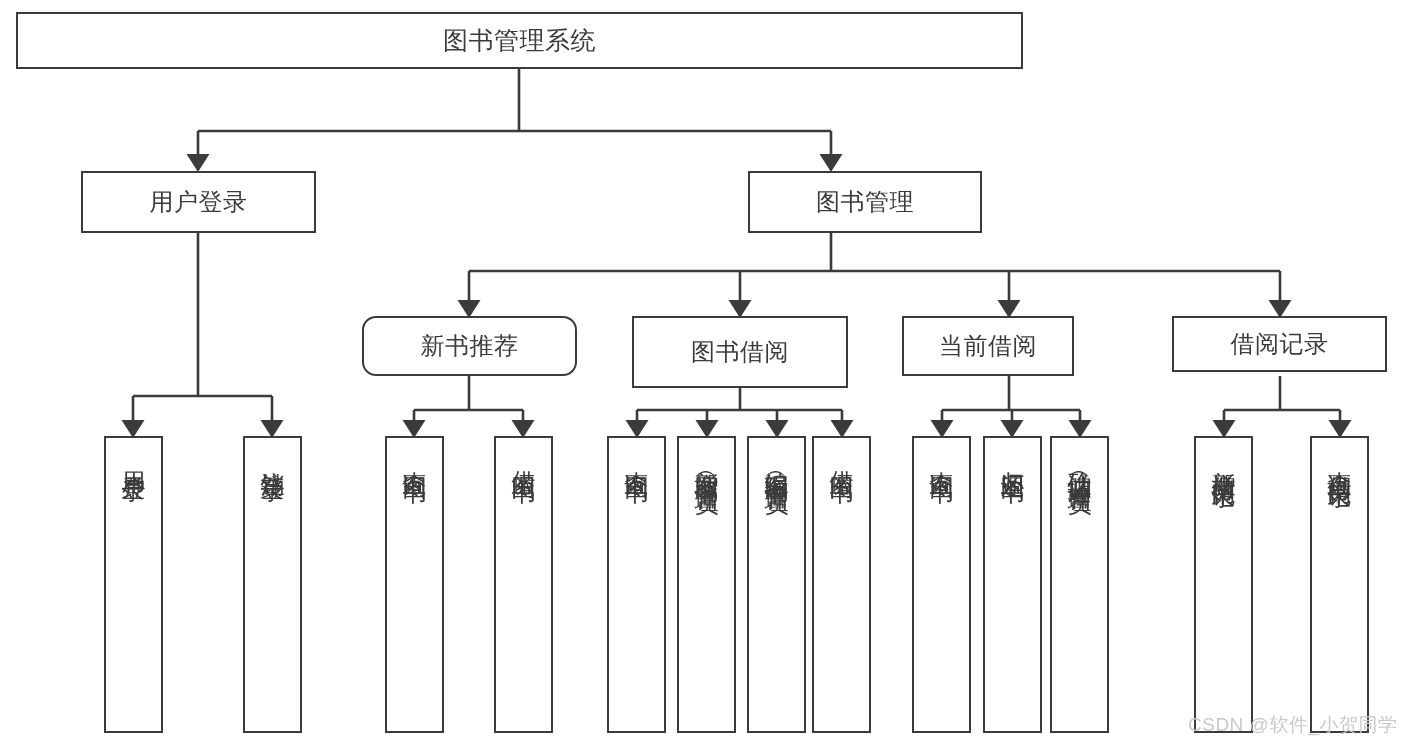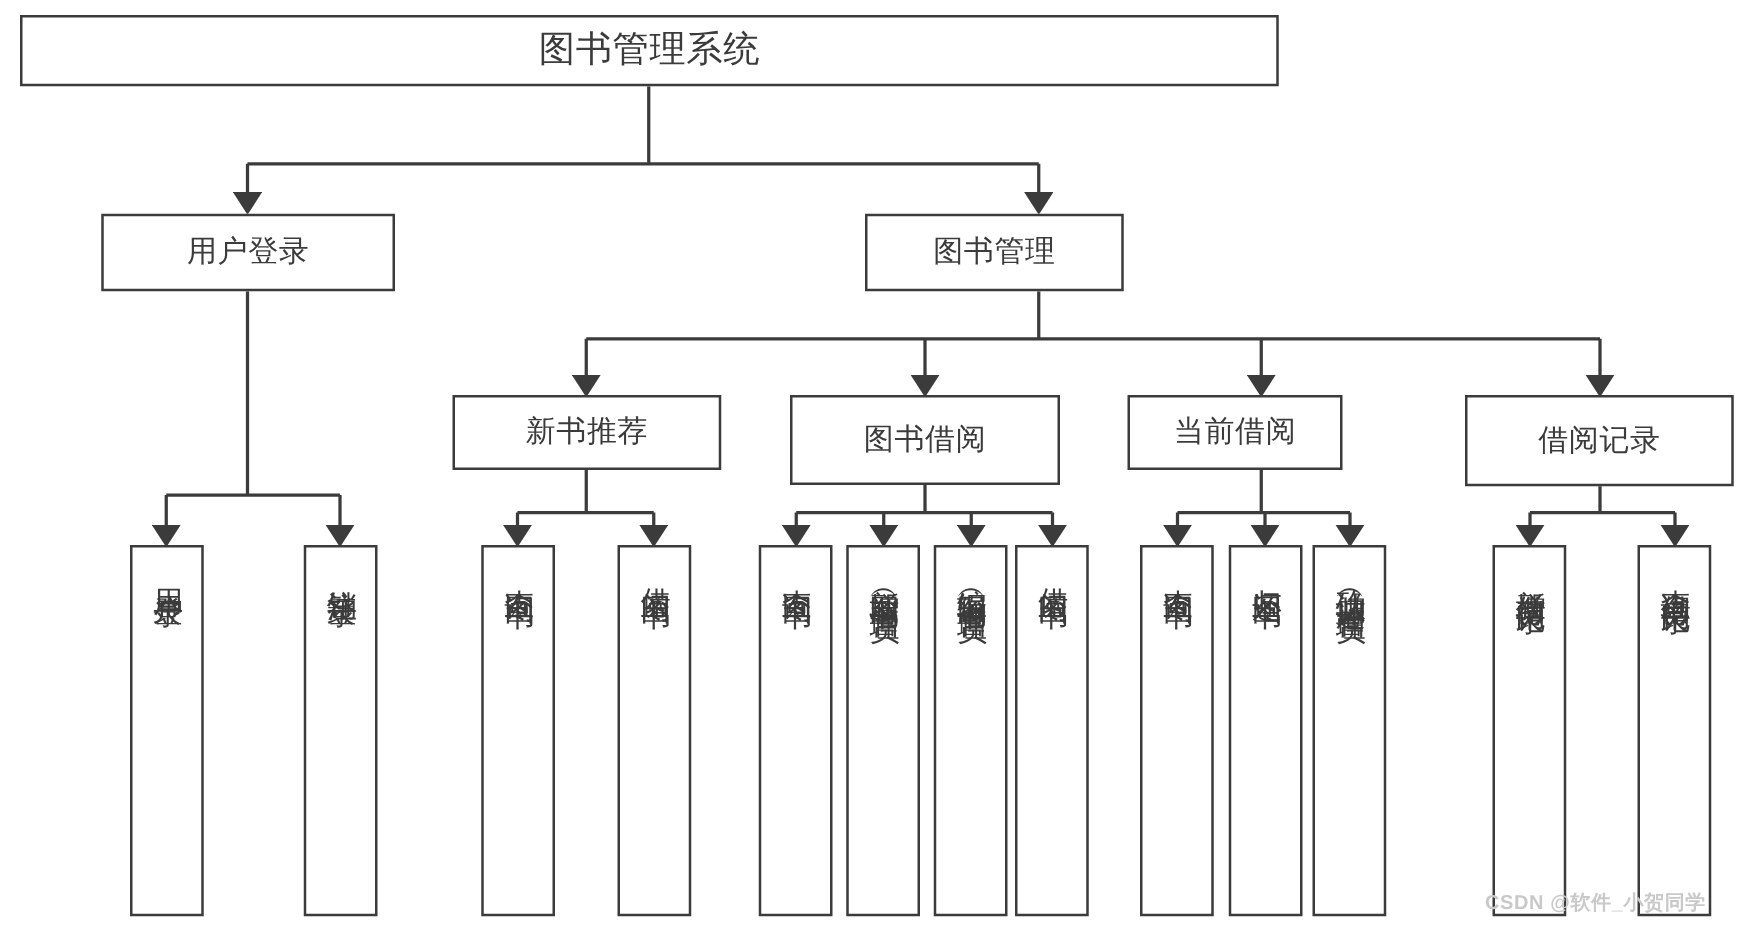--- a/index.html
+++ b/index.html
@@ -26,45 +26,44 @@
     justify-content:center;
     color:#3b3b3b;
   }
   .node .label{
     white-space:nowrap;
     line-height:1.05;
     letter-spacing:0.5px;
   }
   
   .node.h .label{font-size:24px;}
-  .node.root .label{font-size:29px;}
+  .node.root .label{font-size:25px;}
 
   
   .node.v{
     align-items:flex-start;
     padding-top:14px;
   }
   .node.v .label{
     writing-mode:vertical-rl;
     text-orientation:upright;
     font-size:24px;
     line-height:1.0;
     letter-spacing:3px;
     white-space:nowrap;
   }
   .watermark{
     position:absolute;
     left:1188px;
     top:712px;
-    font-size:16px;
+    font-size:19px;
     color:#c9c9c9;
     white-space:nowrap;
     letter-spacing:0.5px;
     pointer-events:none;
-    font-weight:bold;
   }
 </style>
 </head>
 <body>
 
 <div id="stage">
 
   <svg id="wires" viewBox="0 0 1405 747" xmlns="http://www.w3.org/2000/svg">
     <defs>
       <marker id="arrow" markerWidth="9" markerHeight="9" refX="3.2" refY="4.5" orient="auto" markerUnits="strokeWidth">
@@ -115,34 +114,34 @@
     </g>
   </svg>
 
   <div class="node h root" style="left:16px;top:12px;width:1007px;height:57px;">
     <span class="label">图书管理系统</span>
   </div>
 
   <div class="node h" style="left:81px;top:171px;width:235px;height:62px;">
     <span class="label">用户登录</span>
   </div>
-  <div class="node h" style="left:692px;top:171px;width:207px;height:62px;">
+  <div class="node h" style="left:748px;top:171px;width:234px;height:62px;">
     <span class="label">图书管理</span>
   </div>
 
-  <div class="node h" style="left:362px;top:316px;width:215px;height:60px;">
+  <div class="node h" style="left:362px;top:316px;width:215px;height:60px;border-radius:14px;">
     <span class="label">新书推荐</span>
   </div>
   <div class="node h" style="left:632px;top:316px;width:216px;height:72px;">
     <span class="label">图书借阅</span>
   </div>
   <div class="node h" style="left:902px;top:316px;width:172px;height:60px;">
     <span class="label">当前借阅</span>
   </div>
-  <div class="node h" style="left:1172px;top:316px;width:215px;height:73px;">
+  <div class="node h" style="left:1172px;top:316px;width:215px;height:56px;">
     <span class="label">借阅记录</span>
   </div>
 
   <div class="node v" style="left:104px;top:436px;width:59px;height:297px;">
     <span class="label">用户登录</span>
   </div>
   <div class="node v" style="left:243px;top:436px;width:59px;height:297px;">
     <span class="label">注销登录</span>
   </div>
 

